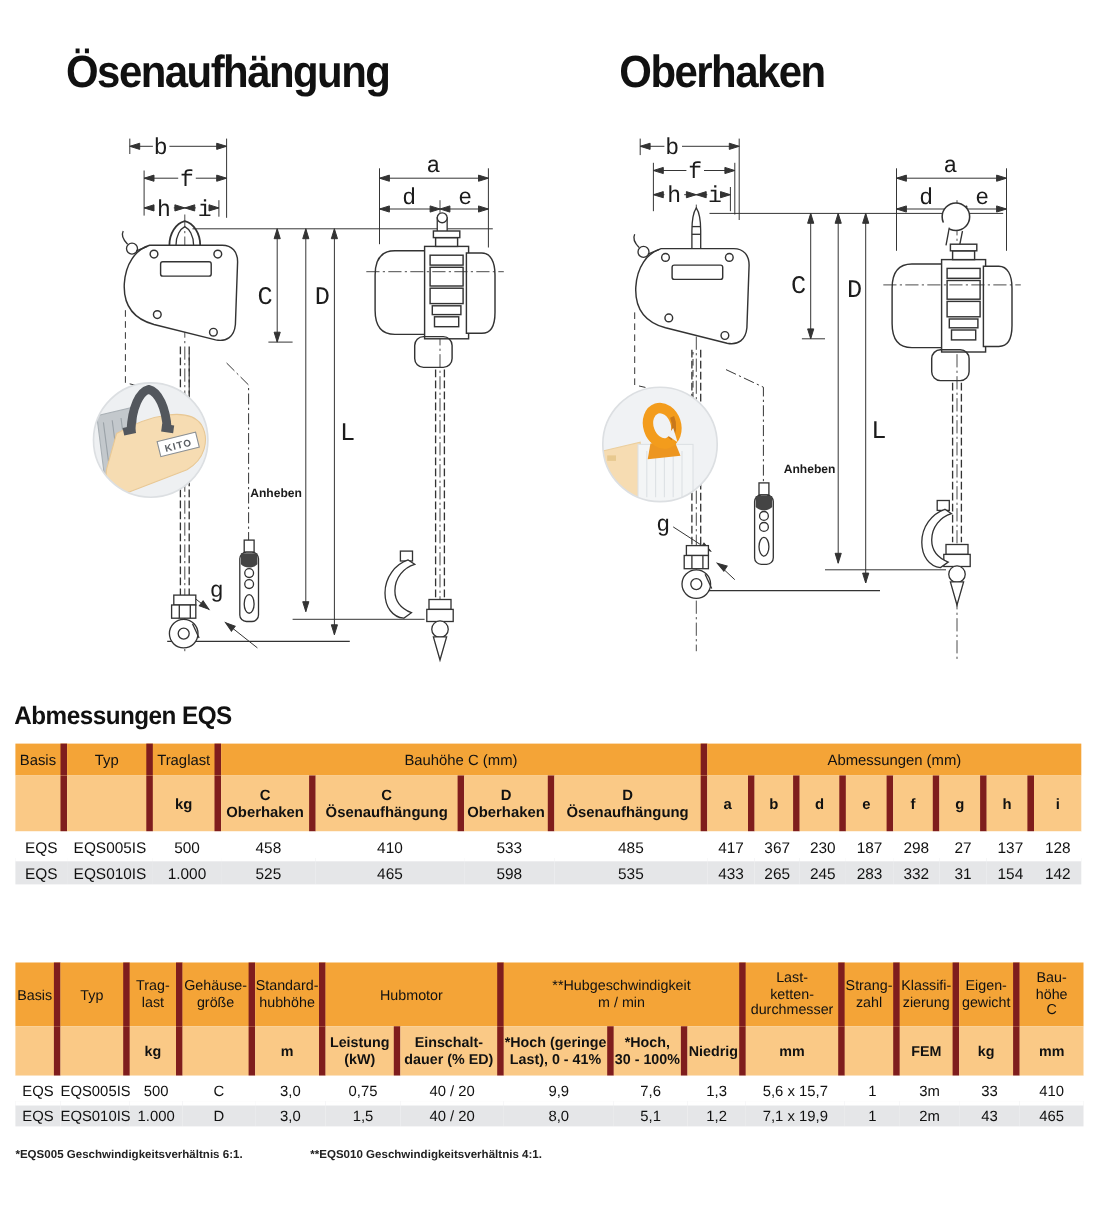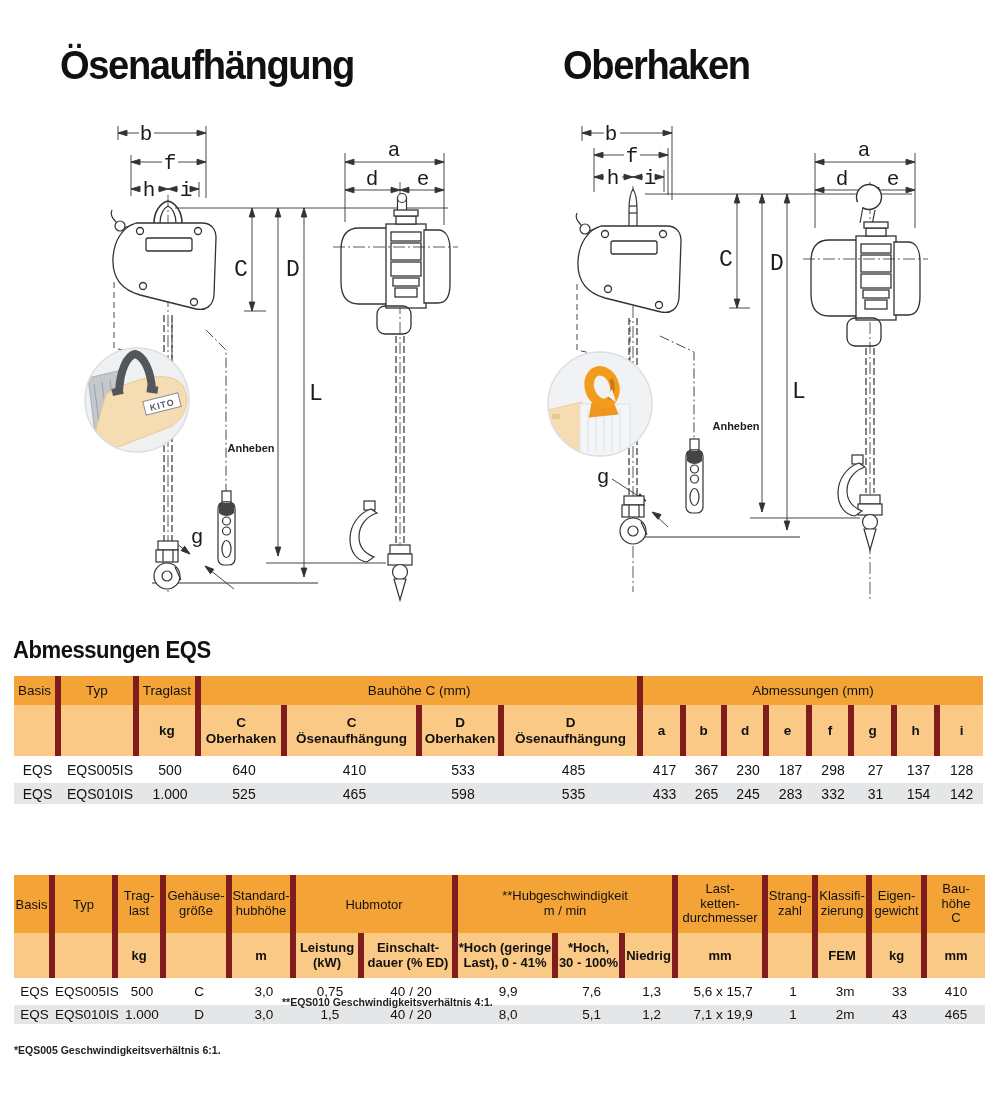--- a/index.html
+++ b/index.html
@@ -374,21 +374,21 @@
     <th class="s sep">e</th>
     <th class="s sep">f</th>
     <th class="s sep">g</th>
     <th class="s sep">h</th>
     <th class="s">i</th>
   </tr>
   <tr class="drow">
     <td class="bold">EQS</td>
     <td>EQS005IS</td>
     <td>500</td>
-    <td>640</td>
+    <td>458</td>
     <td>410</td>
     <td>533</td>
     <td>485</td>
     <td>417</td>
     <td>367</td>
     <td>230</td>
     <td>187</td>
     <td>298</td>
     <td>27</td>
     <td>137</td>
@@ -510,13 +510,13 @@
     <td>7,1 x 19,9</td>
     <td>1</td>
     <td>2m</td>
     <td>43</td>
     <td>465</td>
   </tr>
 </tbody>
   </table>
 
 <div class="abs footnote" style="left:14px;top:1044px;">*EQS005 Geschwindigkeitsverhältnis 6:1.</div>
-<div class="abs footnote" style="left:282px;top:996px;">**EQS010 Geschwindigkeitsverhältnis 4:1.</div>
+<div class="abs footnote" style="left:282px;top:1044px;">**EQS010 Geschwindigkeitsverhältnis 4:1.</div>
 
 </body></html>

